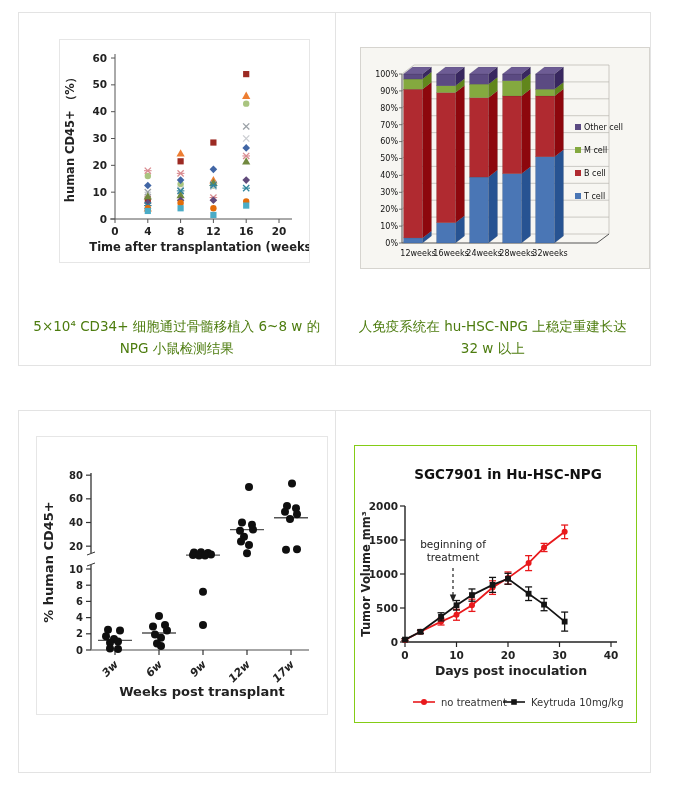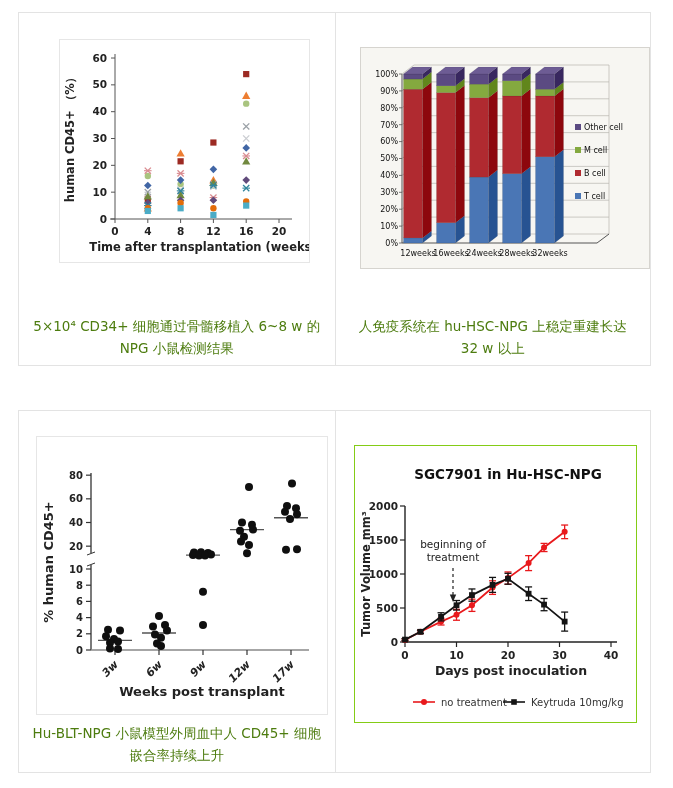--- a/index.html
+++ b/index.html
@@ -338,21 +338,20 @@
           <circle cx="248" cy="74.85130000000001" r="4" fill="#0f0f0f"></circle>
           <circle cx="260" cy="77.2179" r="4" fill="#0f0f0f"></circle>
           <circle cx="253" cy="81.9511" r="4" fill="#0f0f0f"></circle>
           <circle cx="260" cy="112.12525" r="4" fill="#0f0f0f"></circle>
           <circle cx="249" cy="112.7169" r="4" fill="#0f0f0f"></circle>
           <text x="258" y="228" fill="#222" text-anchor="end" font-size="11" font-style="italic" transform="rotate(-45 258 228)" font-weight="bold">17w</text>
           <text x="165" y="259" fill="#222" text-anchor="middle" font-size="13" font-weight="bold">Weeks post transplant</text>
           <text x="16" y="125" fill="#222" text-anchor="middle" font-size="13" transform="rotate(-90 16 125)" font-weight="bold">% human CD45+</text>
         </svg>
     </div>
-    <figcaption class="cap">Hu-BLT-NPG 小鼠模型外周血中人 CD45+ 细胞嵌合率持续上升</figcaption>
   </figure>
   <figure class="cell" style="margin:0">
     <div class="chartbox c4box">
       <svg id="c4" viewBox="0 0 281 276">
           <text x="153" y="33" fill="#111" text-anchor="middle" font-size="13.5" font-weight="bold">SGC7901 in Hu-HSC-NPG</text>
           <line x1="50" y1="60" x2="50" y2="196" stroke="#222" stroke-width="1.4"></line>
           <line x1="50" y1="196" x2="262" y2="196" stroke="#222" stroke-width="1.4"></line>
           <line x1="45" y1="196" x2="50" y2="196" stroke="#222" stroke-width="1.2"></line>
           <text x="43" y="199.5" fill="#222" text-anchor="end" font-size="10.5" font-weight="bold">0</text>
           <line x1="45" y1="162" x2="50" y2="162" stroke="#222" stroke-width="1.2"></line>

